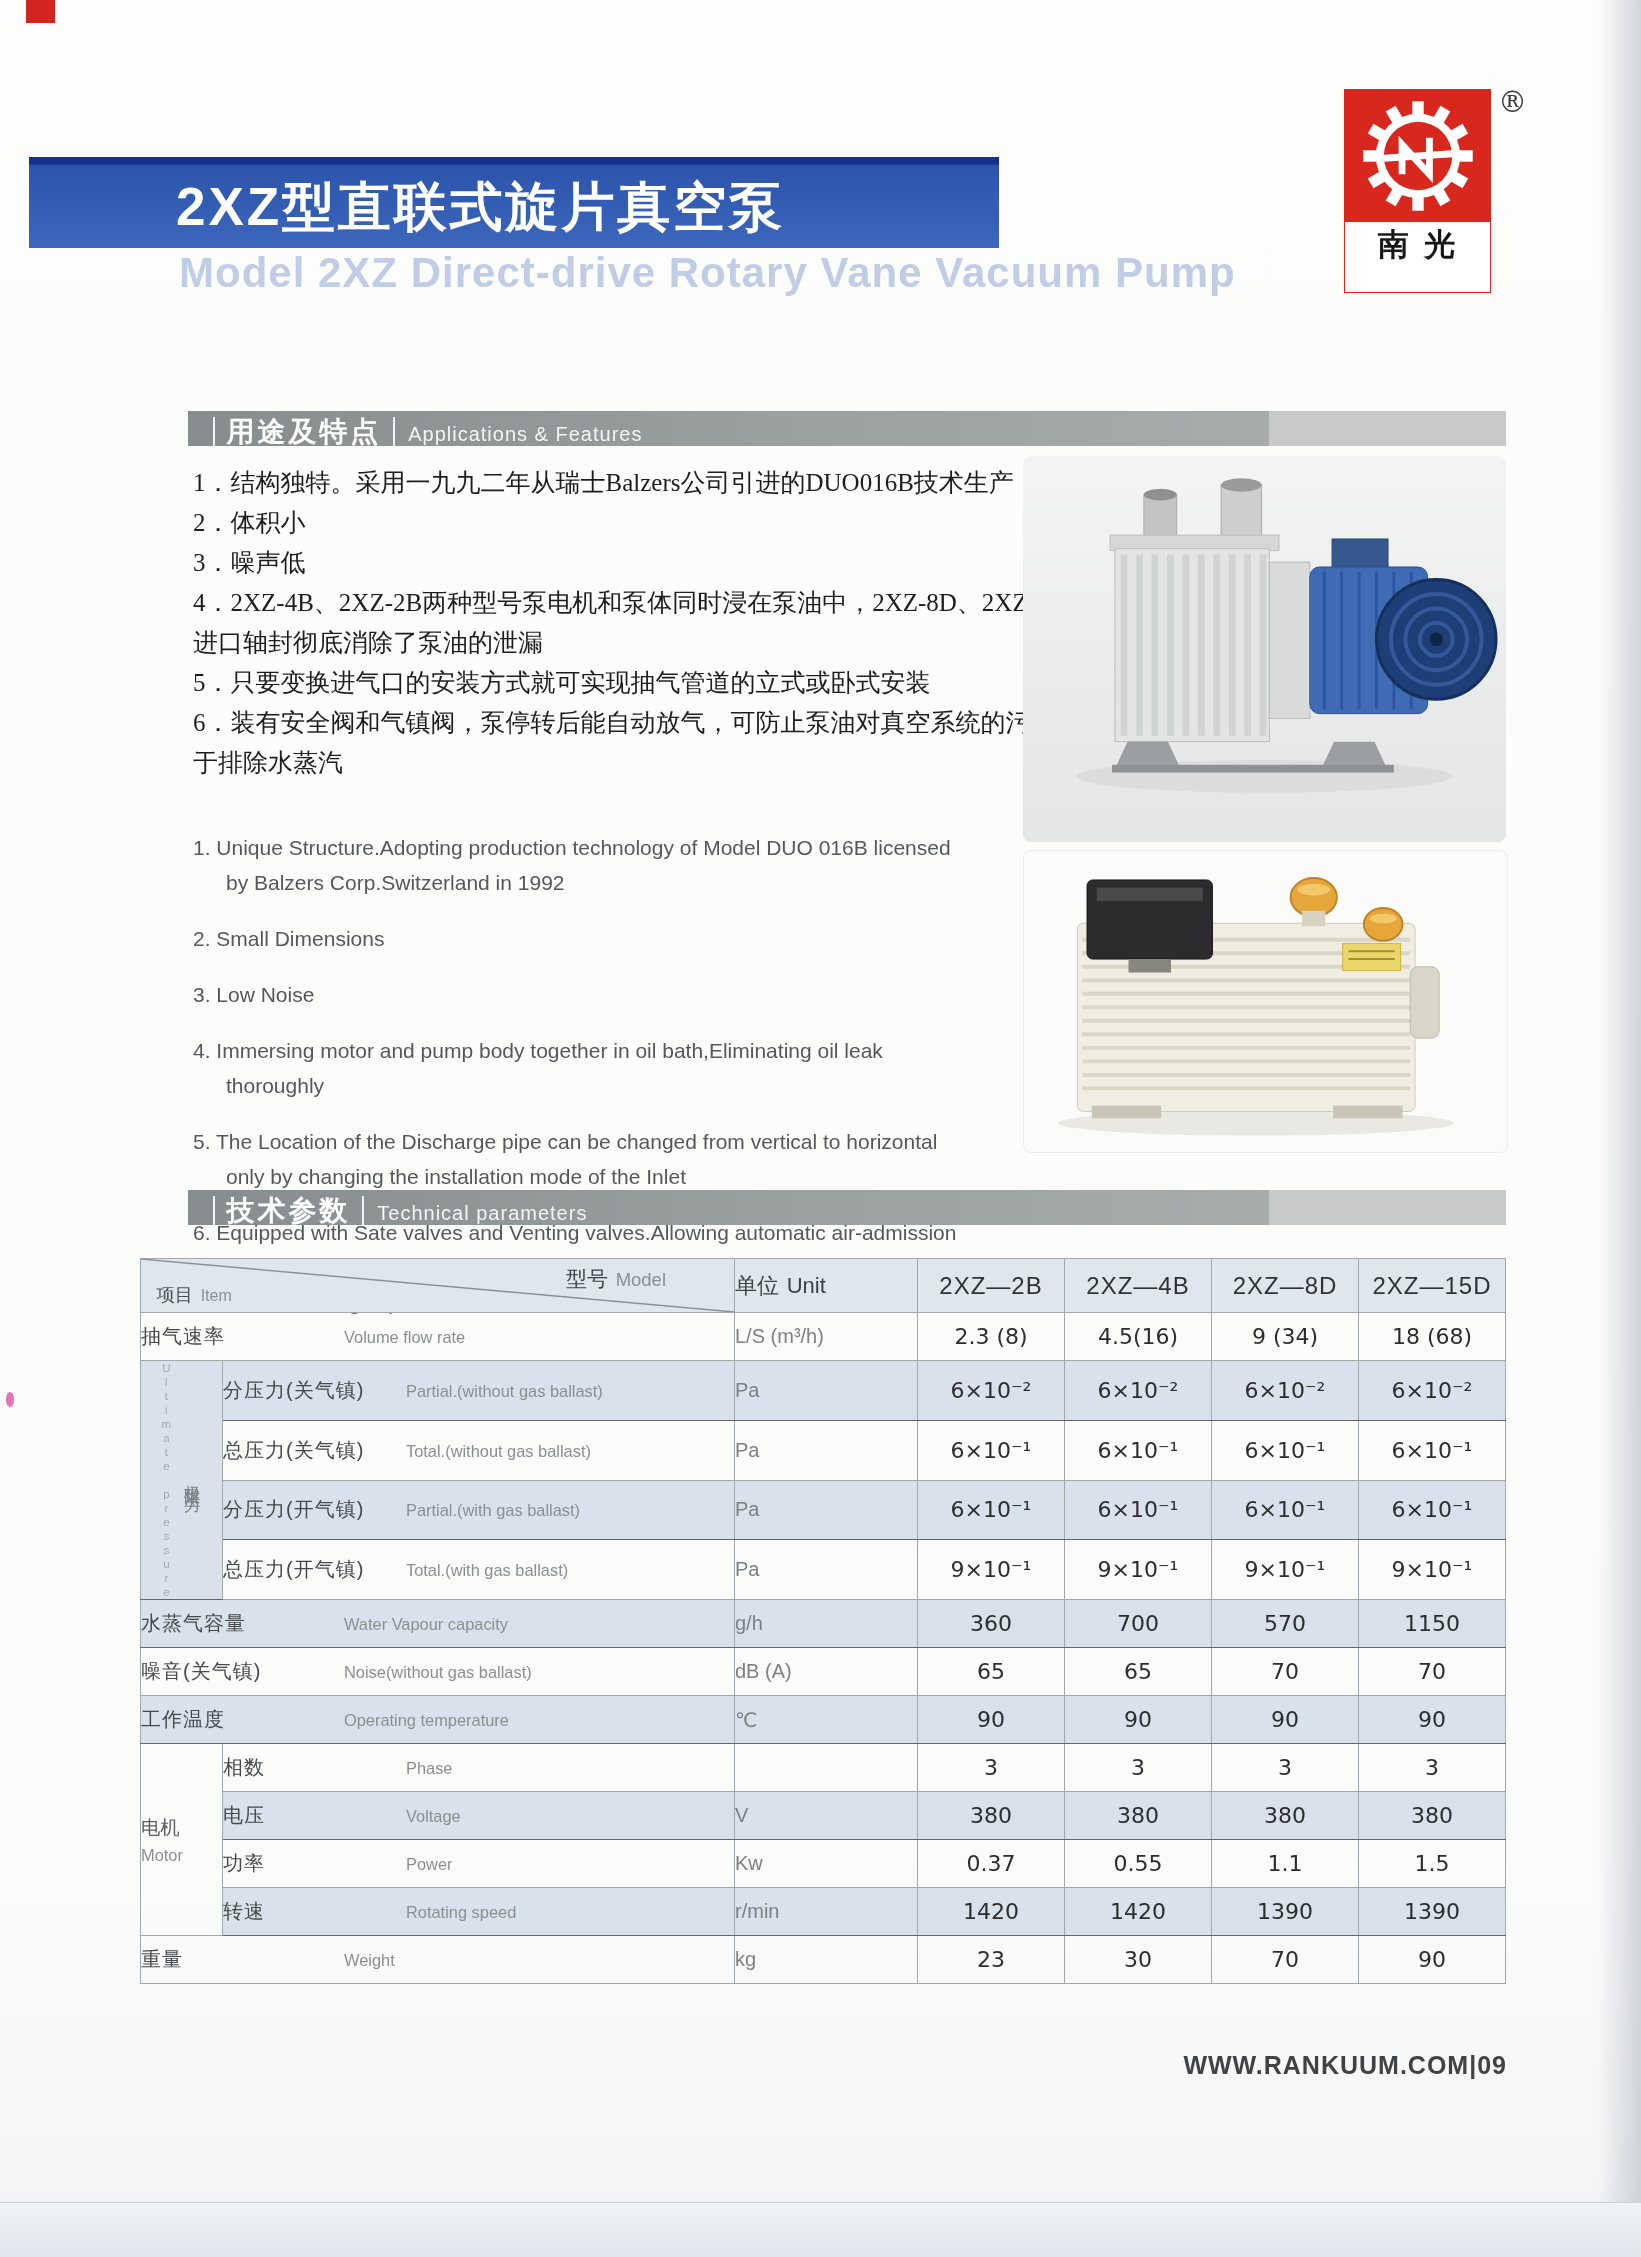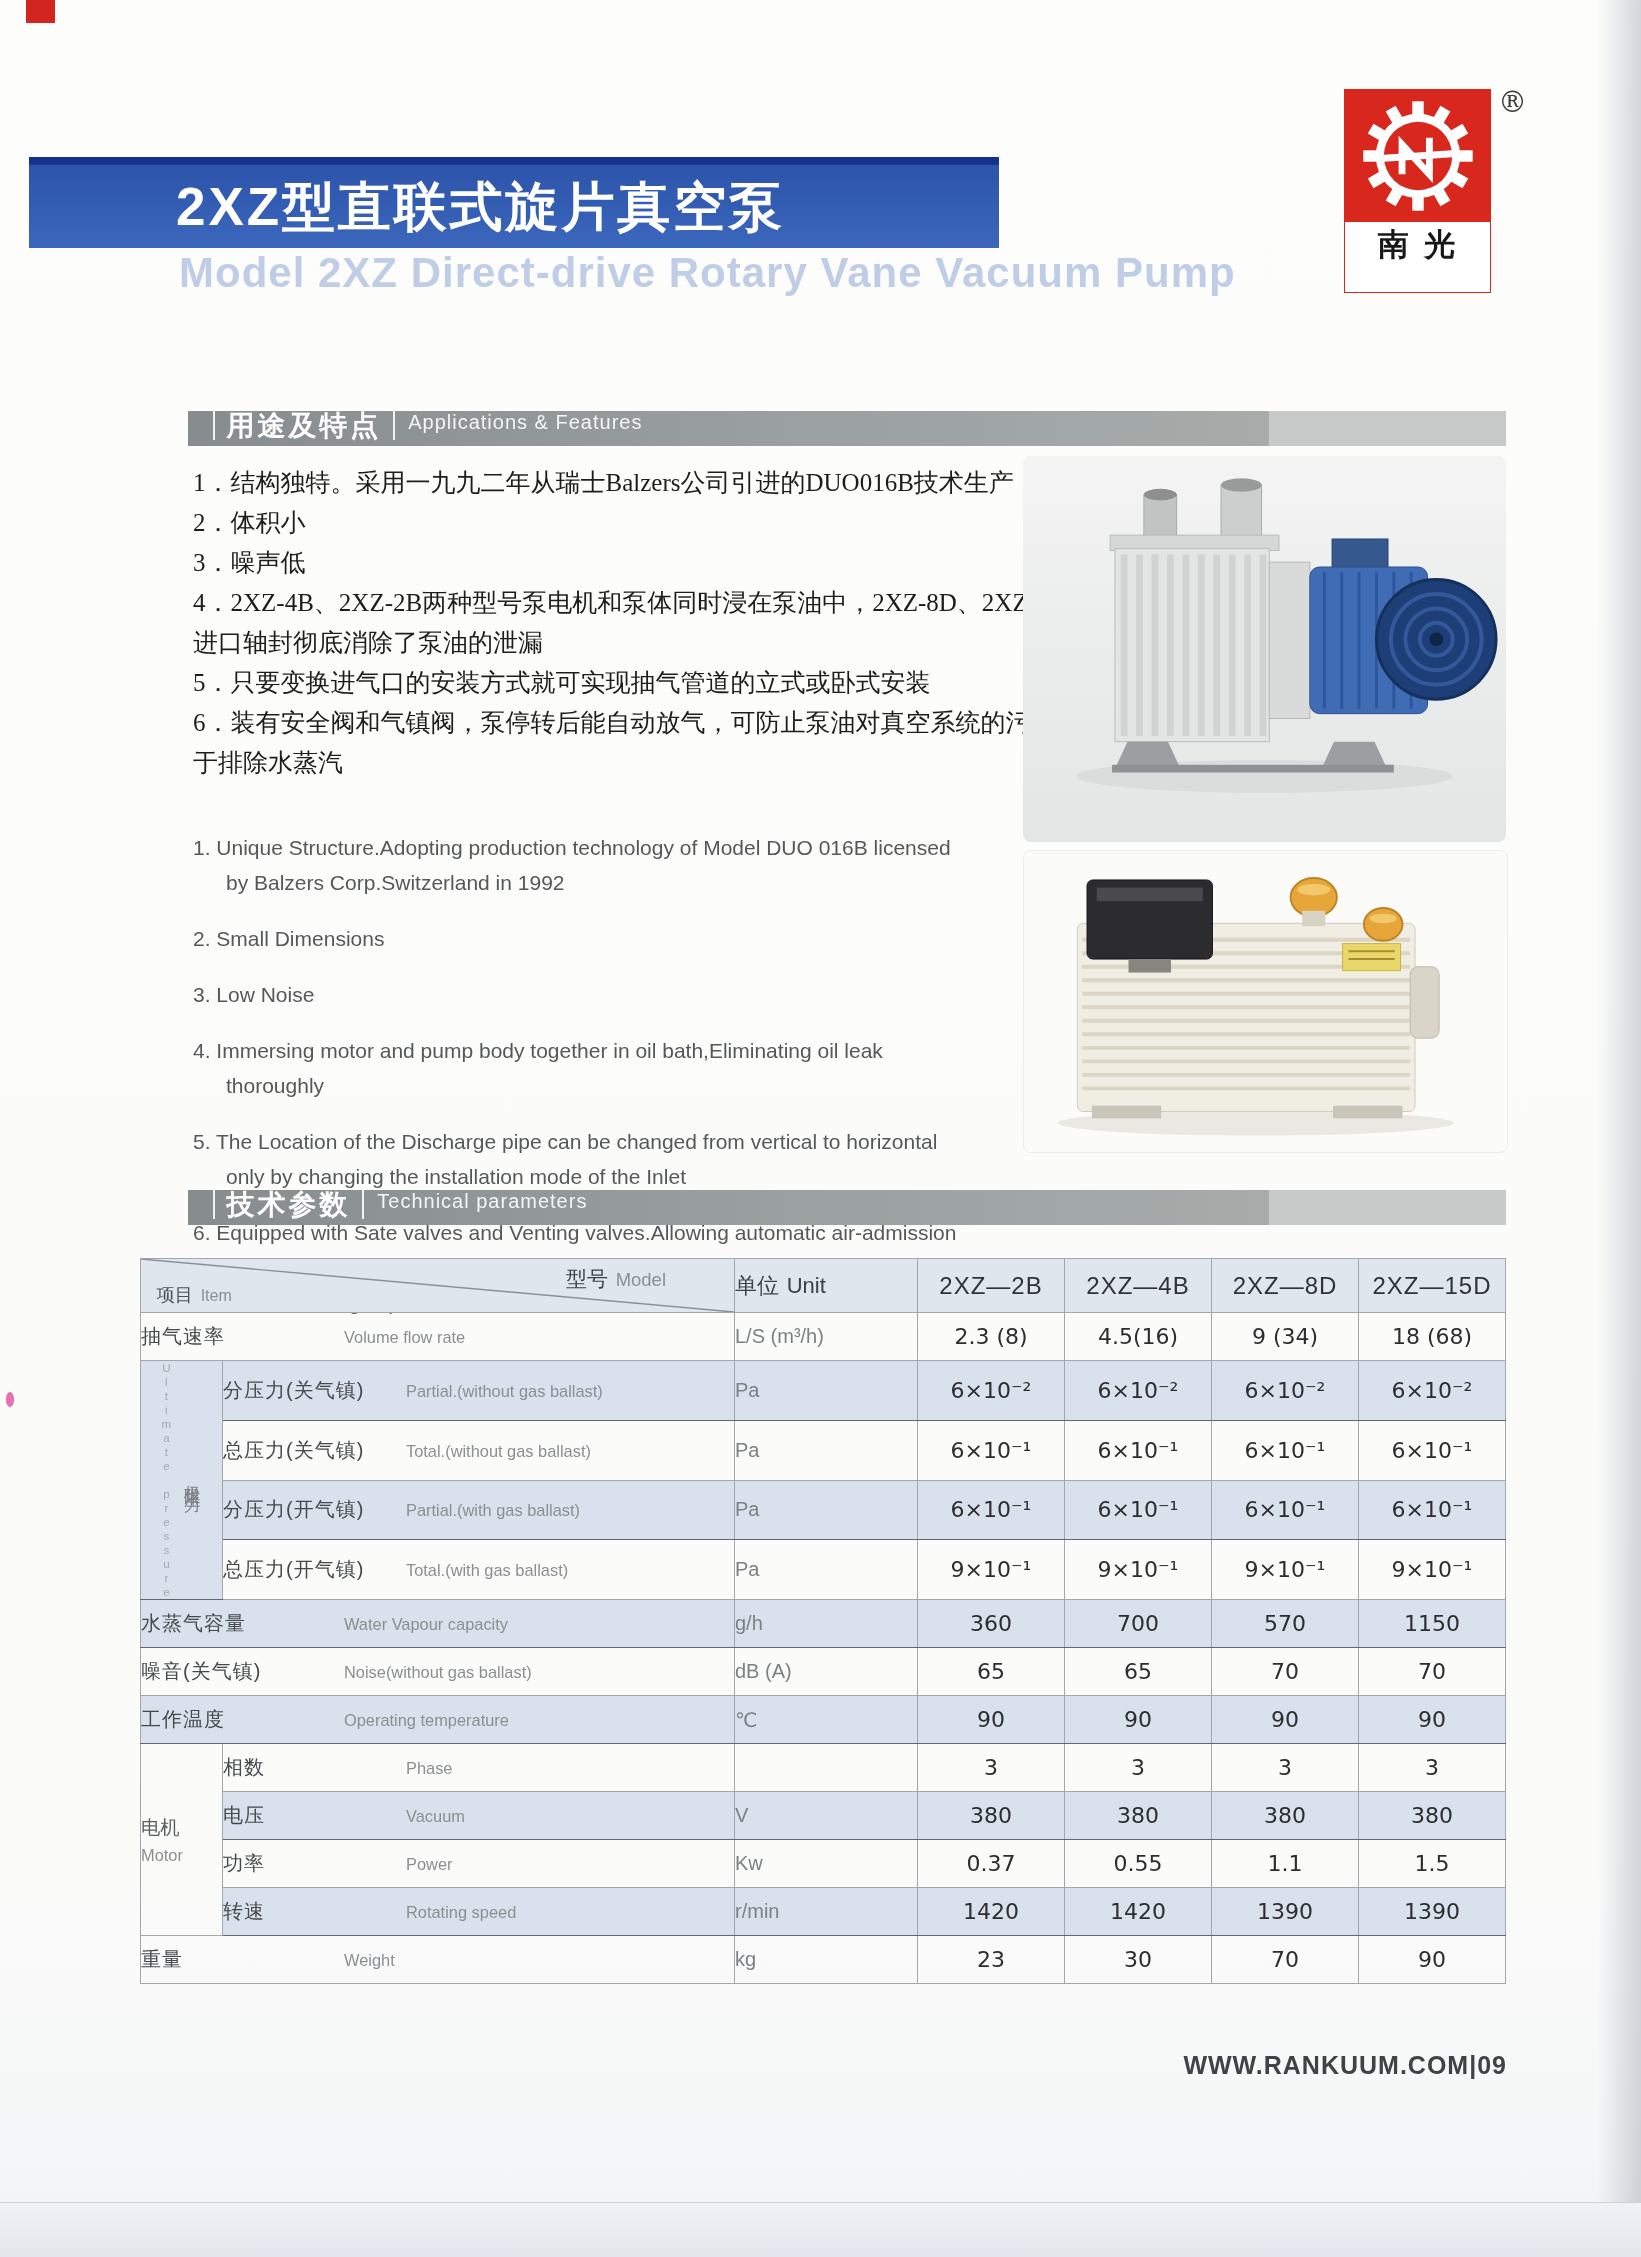--- a/index.html
+++ b/index.html
@@ -20,21 +20,21 @@
     font-family:"Liberation Serif","DejaVu Serif",serif;font-weight:bold;font-size:31px;letter-spacing:15.4px;color:#171717;padding-left:13.5px;}
   .reg-mark{position:absolute;left:1498px;top:85px;font-size:29px;color:#3a3a3a;font-family:"DejaVu Serif",serif;}
   
   .banner{position:absolute;left:29px;top:157px;width:970px;height:91px;
     background:linear-gradient(180deg,#2a52a8,#3b67bd);box-shadow:inset 0 7.7px 0 #14328d;}
   .banner h1{margin:0;padding:21px 0 0 147px;font-size:53px;line-height:58px;font-weight:bold;color:#fff;letter-spacing:2.9px;}
   .subtitle{position:absolute;left:179px;top:249px;font-size:42px;font-weight:bold;letter-spacing:1px;
     color:rgba(93,127,196,.38);white-space:nowrap;}
   
   .secbar{position:absolute;left:188px;width:1318px;height:35px;display:flex;}
-  .secbar .seg{width:1081px;display:flex;align-items:flex-start;padding-left:25px;box-sizing:border-box;
+  .secbar .seg{width:1081px;display:flex;align-items:flex-end;padding-left:25px;box-sizing:border-box;
     background:linear-gradient(90deg,#878c8e,#9aa0a0 55%,#a7acab);}
   .secbar .tail{flex:1;background:#c7cac9;}
   .secbar .cn{font-size:28px;font-weight:bold;color:#fff;letter-spacing:2.9px;padding:0 11.6px;
     border-left:2.9px solid #f2f3f3;border-right:2.9px solid #f2f3f3;line-height:29px;}
   .secbar .en{font-size:20px;color:#f4f5f5;margin-left:13.5px;letter-spacing:1px;}
   #features-bar{top:411px;}
   #tech-bar{top:1190px;}
   
   .cn-list{position:absolute;left:193px;top:463px;width:975px;
     font-family:"Liberation Serif","DejaVu Serif",serif;font-size:25px;line-height:40px;color:#1d1d1d;}
@@ -353,21 +353,21 @@
       <td class="lbl lbl2">
         <span class="cn">相数</span><span class="en">Phase</span></td>
       <td class="unit-c"></td>
       <td class="val-c">3</td>
       <td class="val-c">3</td>
       <td class="val-c">3</td>
       <td class="val-c">3</td>
     </tr>
     <tr class="rh shade">
       <td class="lbl lbl2">
-        <span class="cn">电压</span><span class="en">Vacuum</span></td>
+        <span class="cn">电压</span><span class="en">Voltage</span></td>
       <td class="unit-c">V</td>
       <td class="val-c">380</td>
       <td class="val-c">380</td>
       <td class="val-c">380</td>
       <td class="val-c">380</td>
     </tr>
     <tr class="rh">
       <td class="lbl lbl2">
         <span class="cn">功率</span><span class="en">Power</span></td>
       <td class="unit-c">Kw</td>

